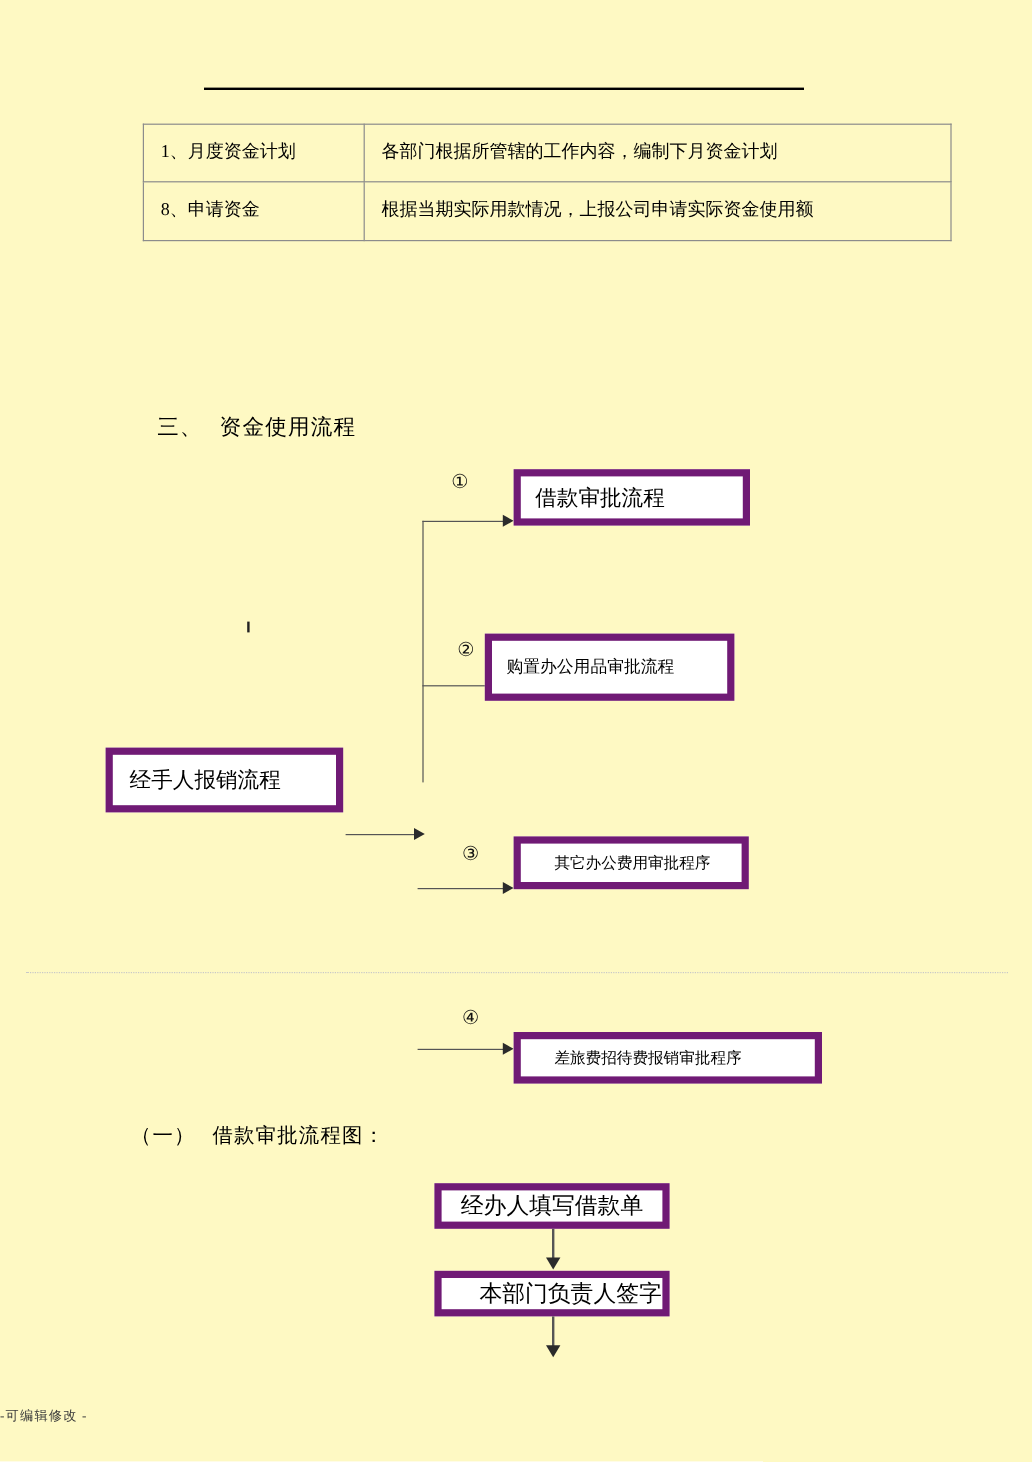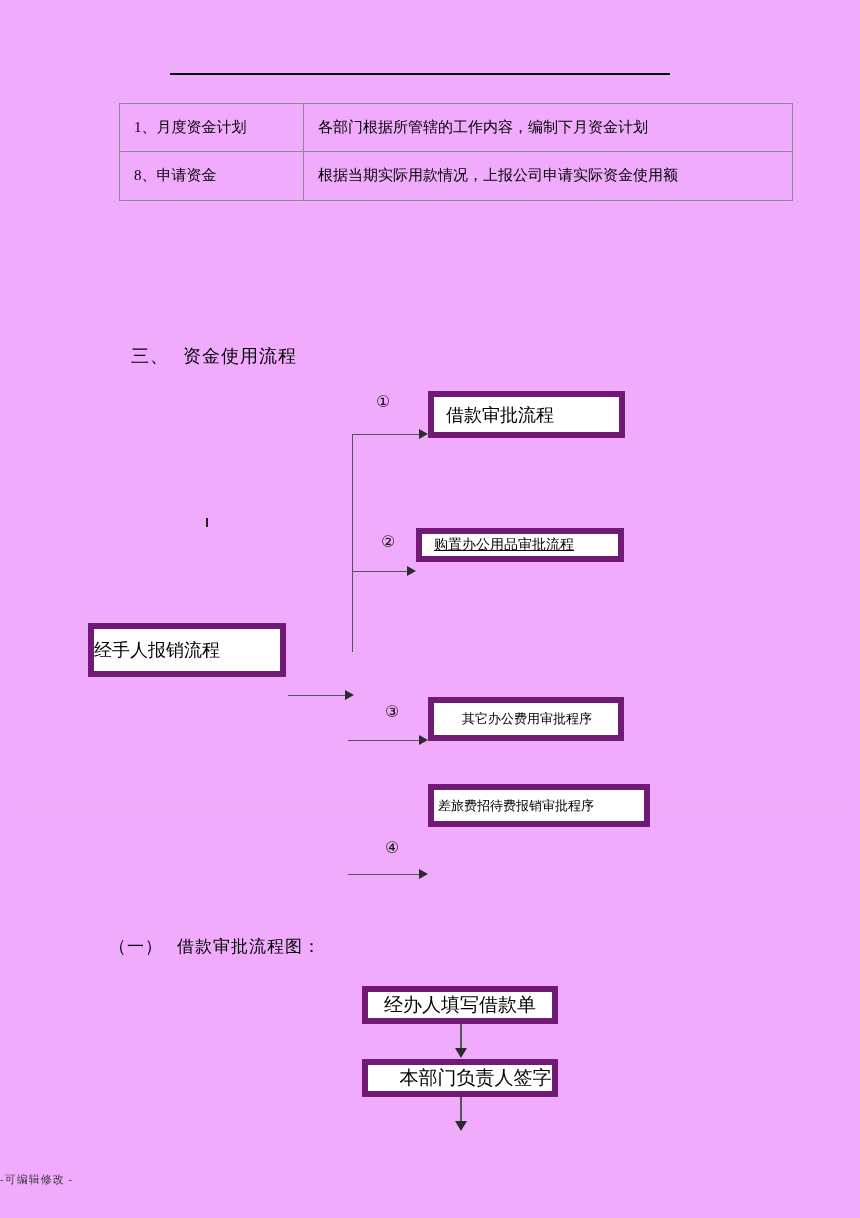--- a/index.html
+++ b/index.html
@@ -9,21 +9,21 @@
   }
   body {
     font-family: "Liberation Serif", "DejaVu Serif", serif;
     color: #000000;
   }
   #page {
     position: relative;
     width: 860px;
     height: 1218px;
     overflow: hidden;
-    background: #f0abfc;
+    background: #fef9c3;
   }
 
   
   .top-rule {
     position: absolute;
     left: 170px;
     top: 73px;
     width: 500px;
     height: 0;
     border-top: 2px solid #000;
@@ -68,24 +68,24 @@
     background: #ffffff;
     display: flex;
     align-items: center;
     font-family: "Liberation Serif", "DejaVu Serif", serif;
     color: #000;
     text-align: right;
   }
   .fbox span { display: block; }
 
   #box-1 { left: 428px; top: 391px; width: 197px; height: 47px; font-size: 18px; padding-left: 12px; }
-  #box-2 { left: 416px; top: 528px; width: 208px; height: 34px; font-size: 14px; padding-left: 12px; text-decoration: underline; }
+  #box-2 { left: 404px; top: 528px; width: 208px; height: 56px; font-size: 14px; padding-left: 12px; }
   #box-3 { left: 428px; top: 697px; width: 196px; height: 44px; font-size: 13px; padding-left: 28px; }
-  #box-4 { left: 428px; top: 784px; width: 222px; height: 43px; font-size: 13px; padding-left: 4px; }
-  #box-left { left: 88px; top: 623px; width: 198px; height: 54px; font-size: 18px; }
+  #box-4 { left: 428px; top: 860px; width: 257px; height: 43px; font-size: 13px; padding-left: 28px; }
+  #box-left { left: 88px; top: 623px; width: 198px; height: 54px; font-size: 18px; padding-left: 14px; }
 
   #box-b1 { left: 362px; top: 986px; width: 196px; height: 38px; font-size: 19px; justify-content: center; }
   #box-b2 { left: 362px; top: 1059px; width: 196px; height: 38px; font-size: 19px; justify-content: center; padding-left: 31px; }
 
   
   .vline {
     position: absolute;
     width: 0;
     border-left: 1px solid #555;
   }

